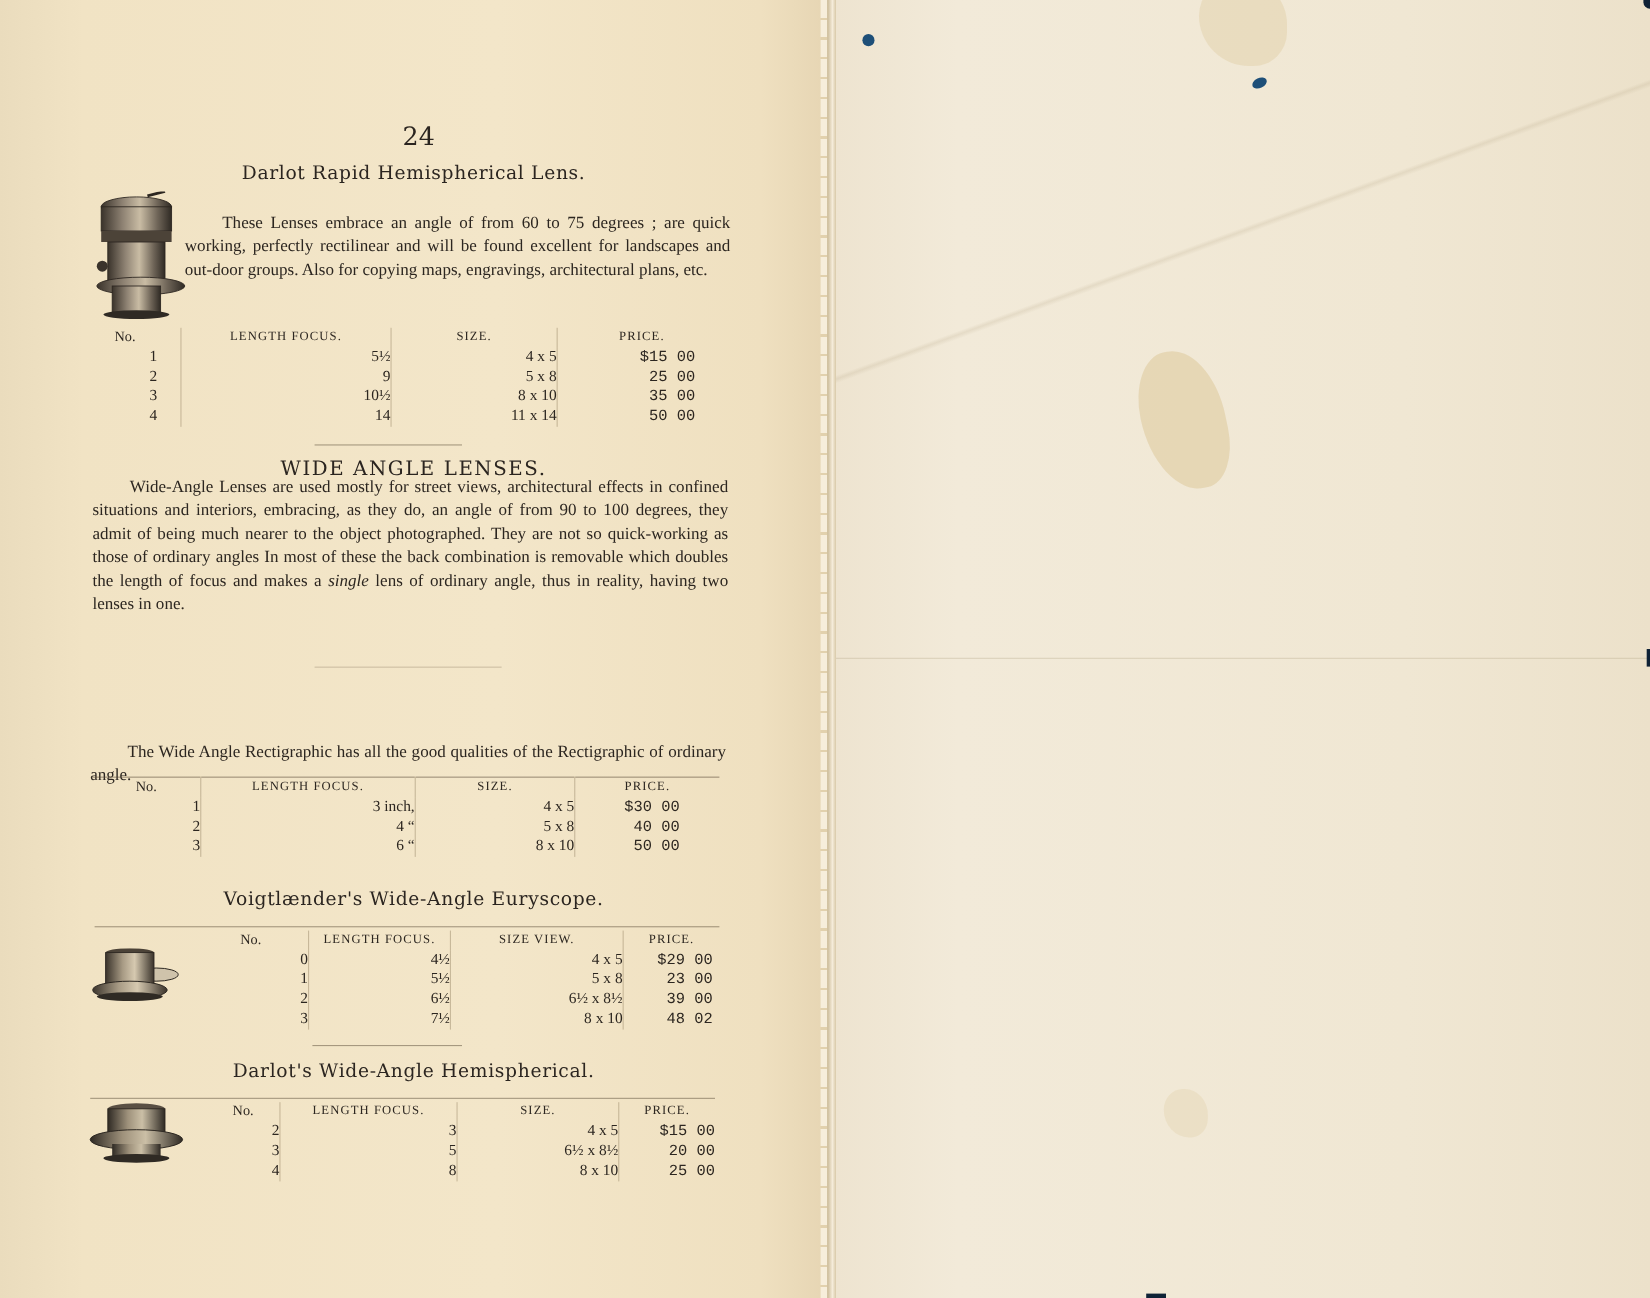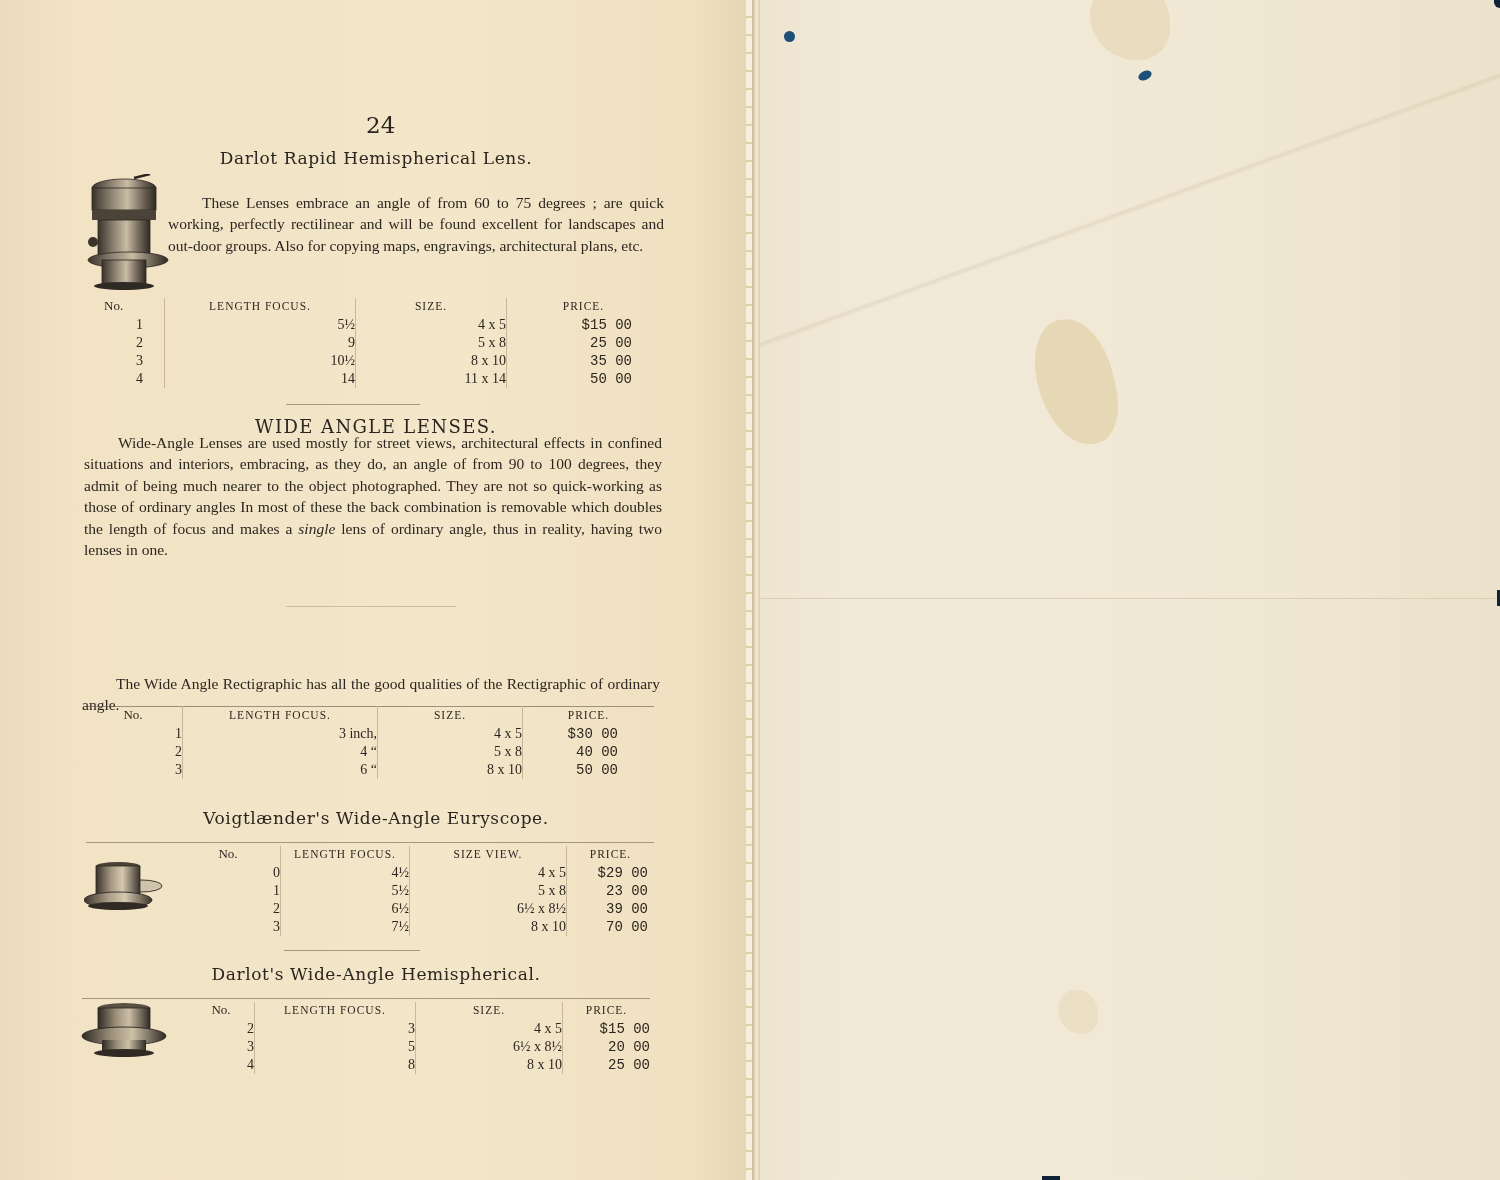--- a/index.html
+++ b/index.html
@@ -226,21 +226,21 @@
       <tr>
           <td>2</td>
           <td>6½</td>
           <td>6½ x 8½</td>
           <td class="price" style="padding-right:6px">39 00</td>
         </tr>
       <tr>
           <td>3</td>
           <td>7½</td>
           <td>8 x 10</td>
-          <td class="price" style="padding-right:6px">70 00</td>
+          <td class="price" style="padding-right:6px">48 02</td>
         </tr>
     </tbody>
   </table>
 
   <div class="rule" style="left:284px;top:950px;width:136px"></div>
 
   <div class="heading h5">Darlot's Wide-Angle Hemispherical.</div>
   <div class="rule" style="left:82px;top:998px;width:568px"></div>
 
   <svg class="lens-img" style="left:80px;top:1002px" width="88" height="56" viewBox="0 0 88 56">

